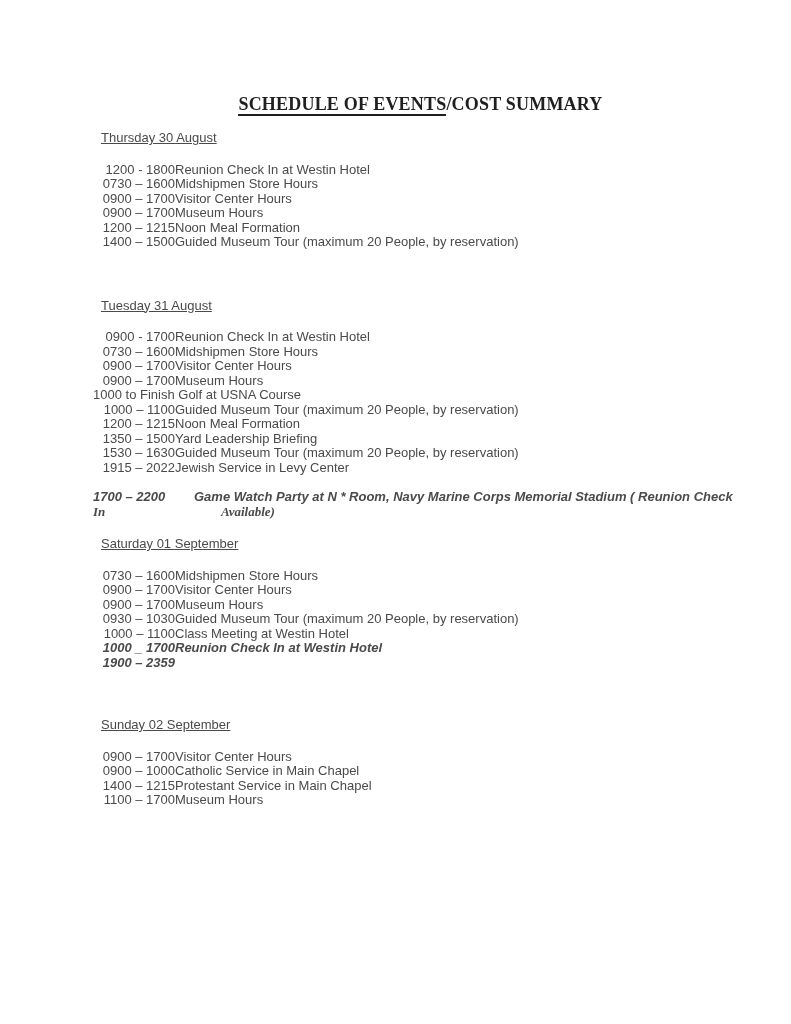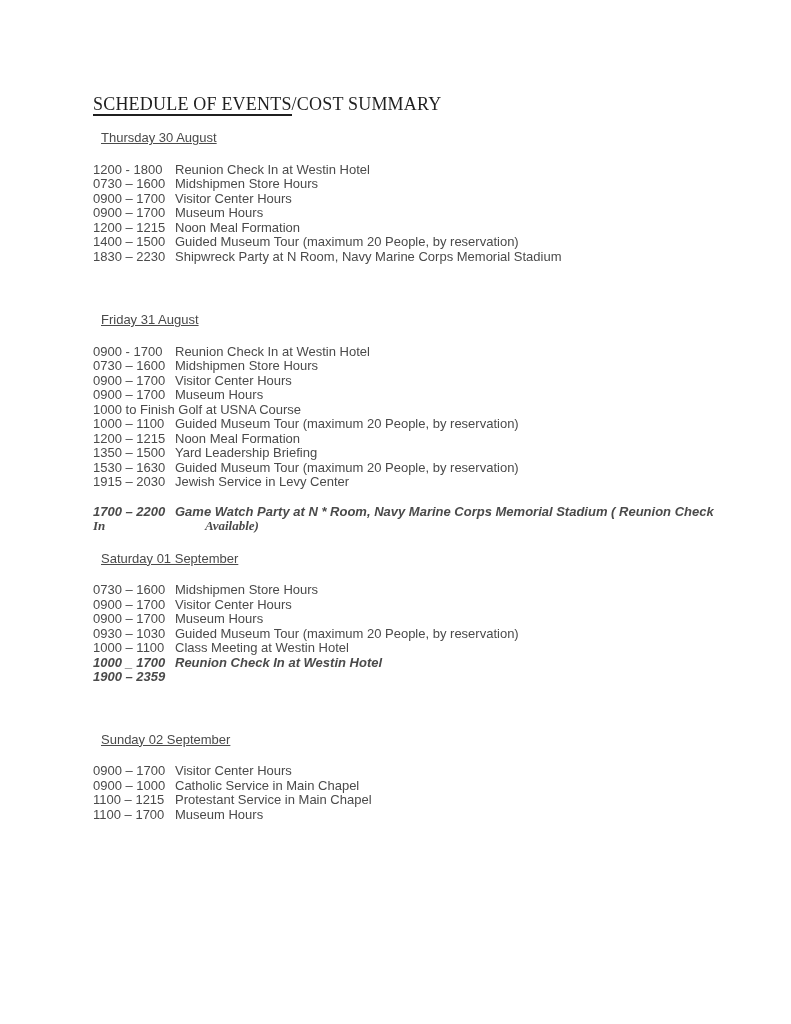--- a/index.html
+++ b/index.html
@@ -13,43 +13,44 @@
     overflow: hidden;
   }
   .content {
     position: absolute;
     left: 93px;
     top: 93px;
     width: 655px;
   }
   .doc-title {
     font-family: "Liberation Serif", serif;
-    font-weight: normal;
+    font-weight: bold;
     font-size: 18px;
     line-height: 22px;
     letter-spacing: 0.2px;
     color: #1f1f1f;
     white-space: nowrap;
+    text-align: center;
   }
   .doc-title .u {
     border-bottom: 2px solid #1f1f1f;
     padding-bottom: 0px;
   }
   .section-heading {
     font-size: 13px;
     line-height: 14.5px;
     text-decoration: underline;
     width: fit-content;
     margin-left: 8px;
   }
   #sections > .section:nth-child(1) { margin-top: 16px; }
   #sections > .section:nth-child(2) { margin-top: 49px; }
   #sections > .section:nth-child(3) { margin-top: 18px; }
   #sections > .section:nth-child(4) { margin-top: 48px; }
-  .rows { margin-top: 17px; }
+  .rows { margin-top: 17px; text-align: right; }
   .row {
     display: flex;
     font-size: 13px;
     line-height: 14.5px;
   }
   .row .time { flex: 0 0 82px; width: 82px; }
   .row .desc { white-space: nowrap; }
   .row.bold-italic { font-weight: bold; font-style: italic; }
   .row.underline-row {
     width: fit-content;
@@ -57,25 +58,25 @@
     padding-right: 14px;
   }
   .row.full-line { white-space: nowrap; }
   .gwp {
     margin-top: 15px;
     font-weight: bold;
     font-style: italic;
     font-size: 13px;
     line-height: 14.5px;
   }
-  .gwp-line1 { display: flex; }
+  .gwp-line1 { display: flex; gap: 19px; }
   .gwp-line1 .time { flex: 0 0 82px; width: 82px; }
   .gwp-line1 .desc { white-space: nowrap; }
   .gwp-line2 { position: relative; height: 14.5px; font-family: Liberation Serif, serif; }
-  .gwp-avail { position: absolute; left: 112px; top: 0; }
+  .gwp-avail { position: absolute; left: 128px; top: 0; }
   .footer-heading {
     margin-top: 43px;
     font-weight: bold;
     font-size: 13px;
     line-height: 15px;
     color: #3f3f3f;
   }
 </style>
 </head>
 <body>
@@ -106,28 +107,24 @@
               <span class="desc">Museum Hours</span>
             </div>
             <div class="row">
               <span class="time">1200 – 1215</span>
               <span class="desc">Noon Meal Formation</span>
             </div>
             <div class="row">
               <span class="time">1400 – 1500</span>
               <span class="desc">Guided Museum Tour (maximum 20 People, by reservation)</span>
             </div>
-            <div class="row">
-              <span class="time">1830 – 2230</span>
-              <span class="desc">Shipwreck Party at N Room, Navy Marine Corps Memorial Stadium</span>
-            </div>
-          </div>
-        </div>
-        <div class="section">
-          <div class="section-heading">Friday 31 August</div>
+          </div>
+        </div>
+        <div class="section">
+          <div class="section-heading">Tuesday 31 August</div>
           <div class="rows">
             <div class="row">
               <span class="time">0900 - 1700</span>
               <span class="desc">Reunion Check In at Westin Hotel</span>
             </div>
             <div class="row">
               <span class="time">0730 – 1600</span>
               <span class="desc">Midshipmen Store Hours</span>
             </div>
             <div class="row">
@@ -151,21 +148,21 @@
             </div>
             <div class="row">
               <span class="time">1350 – 1500</span>
               <span class="desc">Yard Leadership Briefing</span>
             </div>
             <div class="row">
               <span class="time">1530 – 1630</span>
               <span class="desc">Guided Museum Tour (maximum 20 People, by reservation)</span>
             </div>
             <div class="row">
-              <span class="time">1915 – 2030</span>
+              <span class="time">1915 – 2022</span>
               <span class="desc">Jewish Service in Levy Center</span>
             </div>
           </div>
           <div class="gwp">
             <div class="gwp-line1">
               <span class="time">1700 – 2200</span>
               <span class="desc">Game Watch Party at N * Room, Navy Marine Corps Memorial Stadium ( Reunion Check</span>
             </div>
             <div class="gwp-line2"><span>In</span><span class="gwp-avail">Available)</span></div>
           </div>
@@ -207,21 +204,21 @@
           <div class="rows">
             <div class="row">
               <span class="time">0900 – 1700</span>
               <span class="desc">Visitor Center Hours</span>
             </div>
             <div class="row">
               <span class="time">0900 – 1000</span>
               <span class="desc">Catholic Service in Main Chapel</span>
             </div>
             <div class="row">
-              <span class="time">1100 – 1215</span>
+              <span class="time">1400 – 1215</span>
               <span class="desc">Protestant Service in Main Chapel</span>
             </div>
             <div class="row">
               <span class="time">1100 – 1700</span>
               <span class="desc">Museum Hours</span>
             </div>
           </div>
         </div>
       </div>
 

